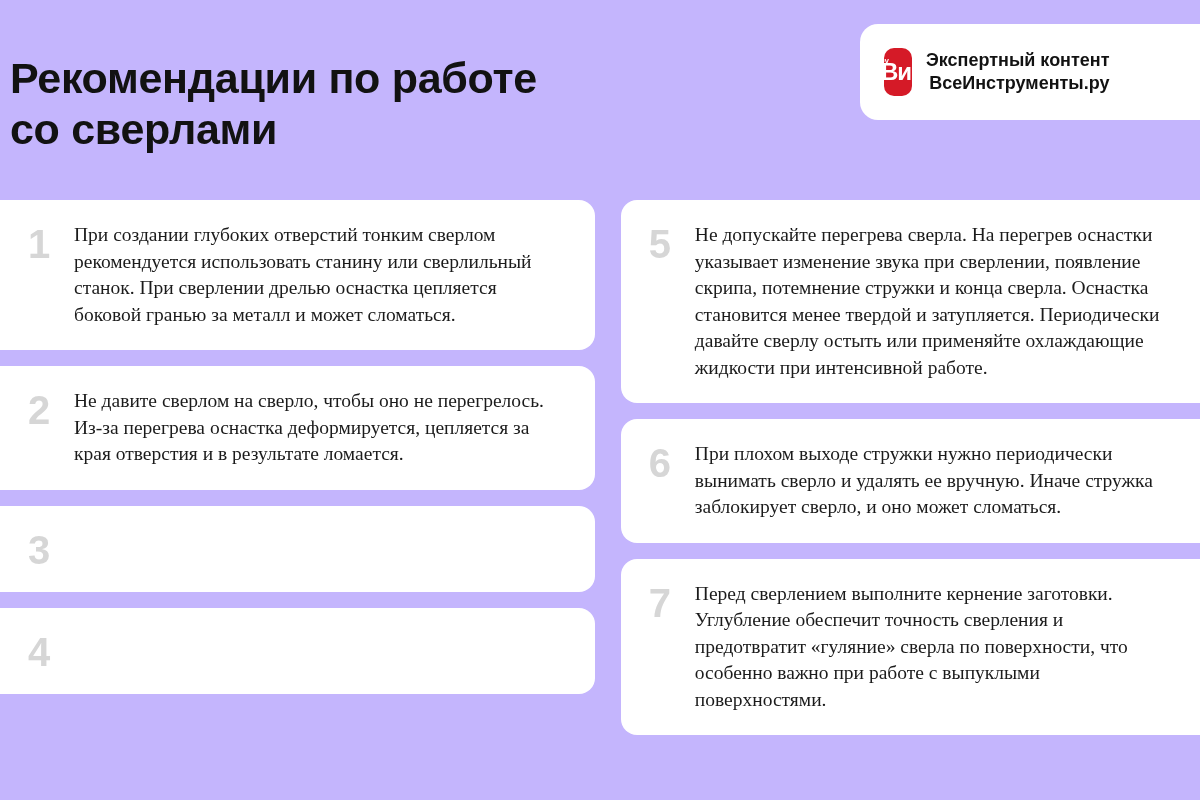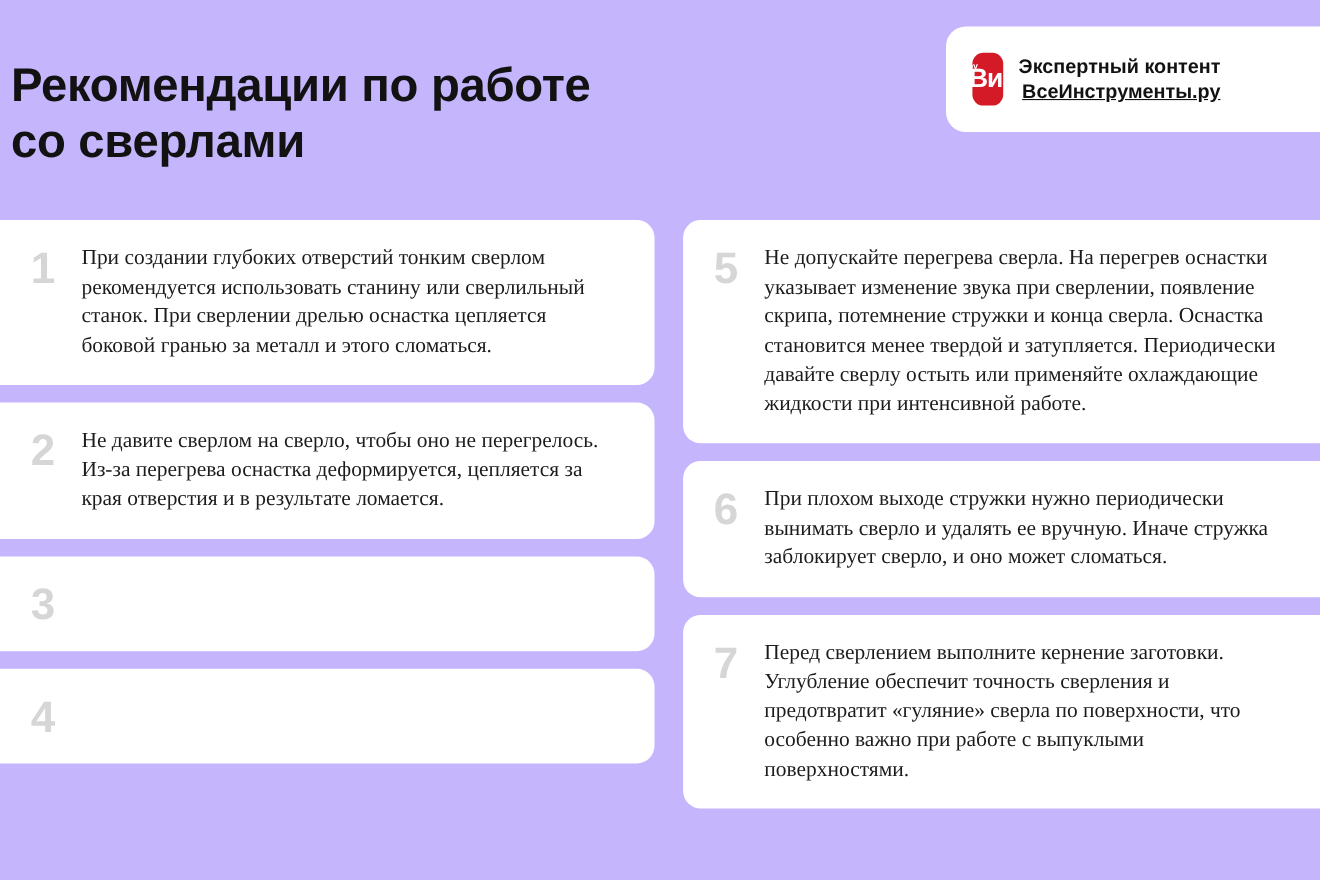--- a/index.html
+++ b/index.html
@@ -81,21 +81,21 @@
     line-height: 1;
   }
   .brand-text {
     margin-left: 14px;
     font-size: 18px;
     font-weight: 700;
     color: #121212;
     line-height: 1.28;
     text-align: right;
   }
-  .brand-text .line2 { display: block; text-decoration: underline; }
+  .brand-text .line2 { display: block; }
 
   
   .columns {
     position: absolute;
     top: 200px;
     left: 0;
     right: 0;
     display: flex;
     gap: 26px;
     padding: 0 0 0 0;
@@ -163,21 +163,21 @@
         <span class="line2">ВсеИнструменты.ру</span>
       </div>
     </div>
   </div>
 
   <div class="columns">
 
     <div class="col col-left">
       <div class="card">
         <div class="card-num">1</div>
-        <div class="card-text">При создании глубоких отверстий тонким сверлом рекомендуется использовать станину или сверлильный станок. При сверлении дрелью оснастка цепляется боковой гранью за металл и этого сломаться.</div>
+        <div class="card-text">При создании глубоких отверстий тонким сверлом рекомендуется использовать станину или сверлильный станок. При сверлении дрелью оснастка цепляется боковой гранью за металл и может сломаться.</div>
       </div>
       <div class="card">
         <div class="card-num">2</div>
         <div class="card-text">Не давите сверлом на сверло, чтобы оно не перегрелось. Из-за перегрева оснастка деформируется, цепляется за края отверстия и в результате ломается.</div>
       </div>
       <div class="card">
         <div class="card-num">3</div>
       </div>
       <div class="card">
         <div class="card-num">4</div>

